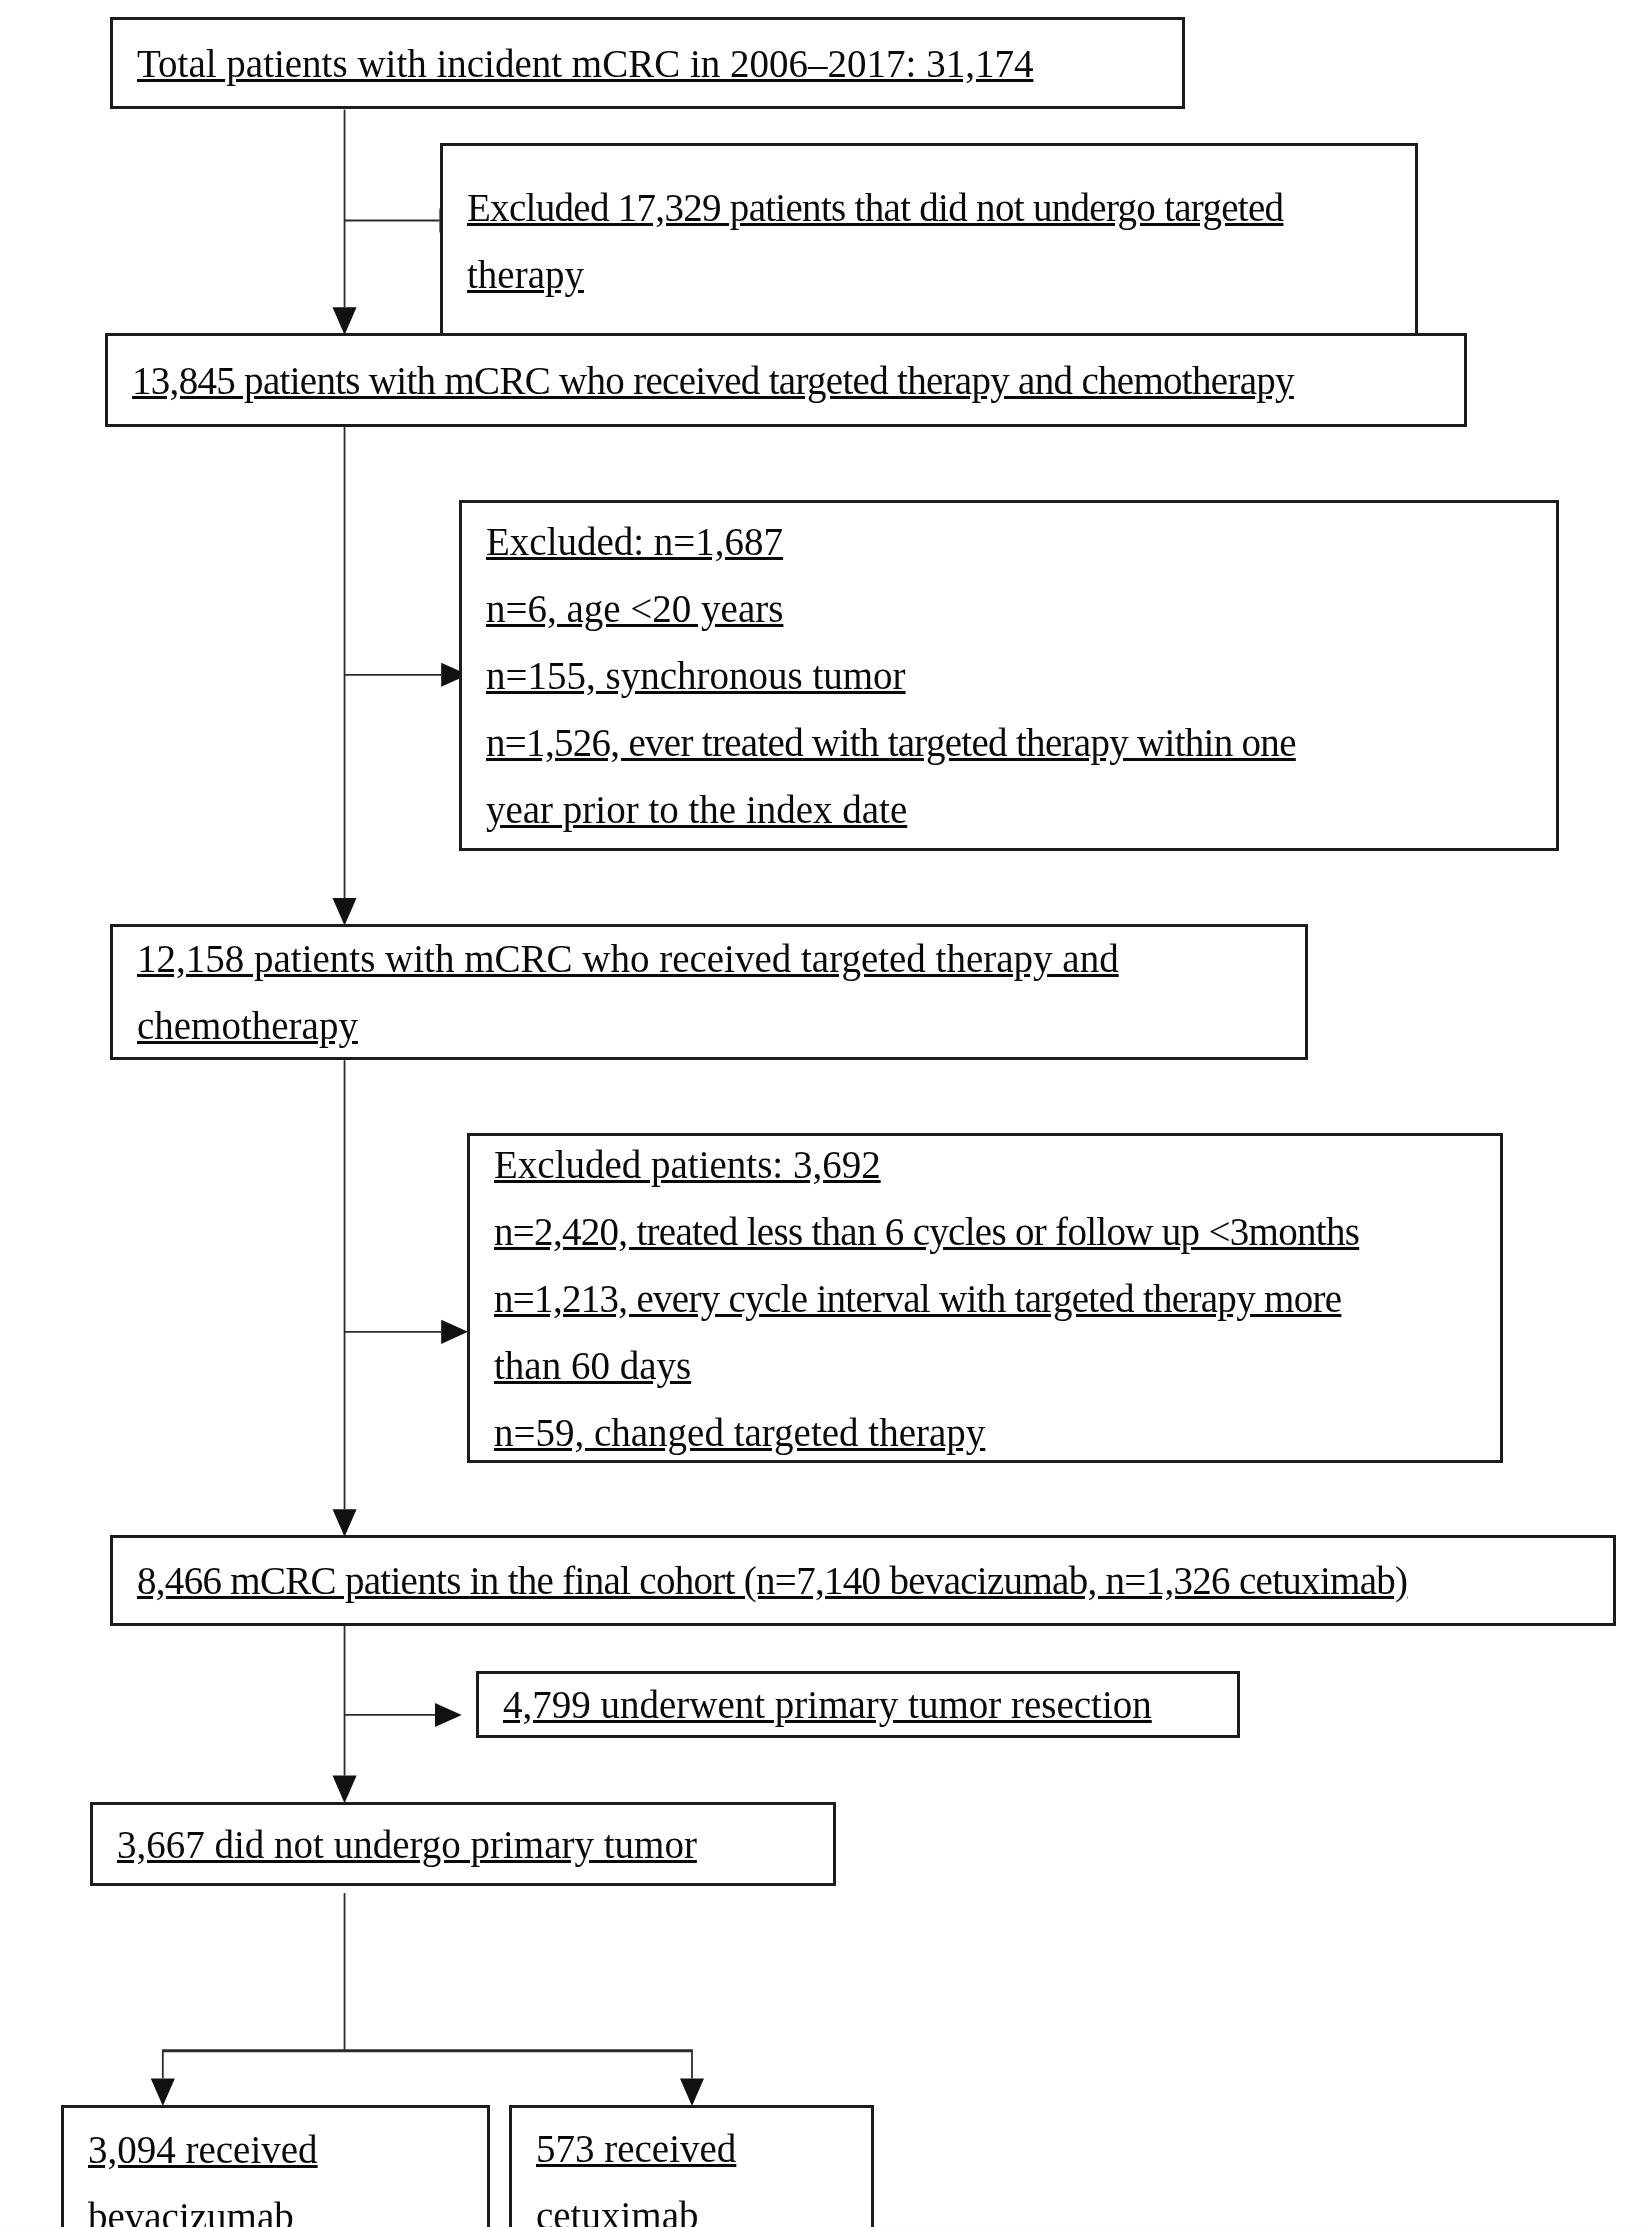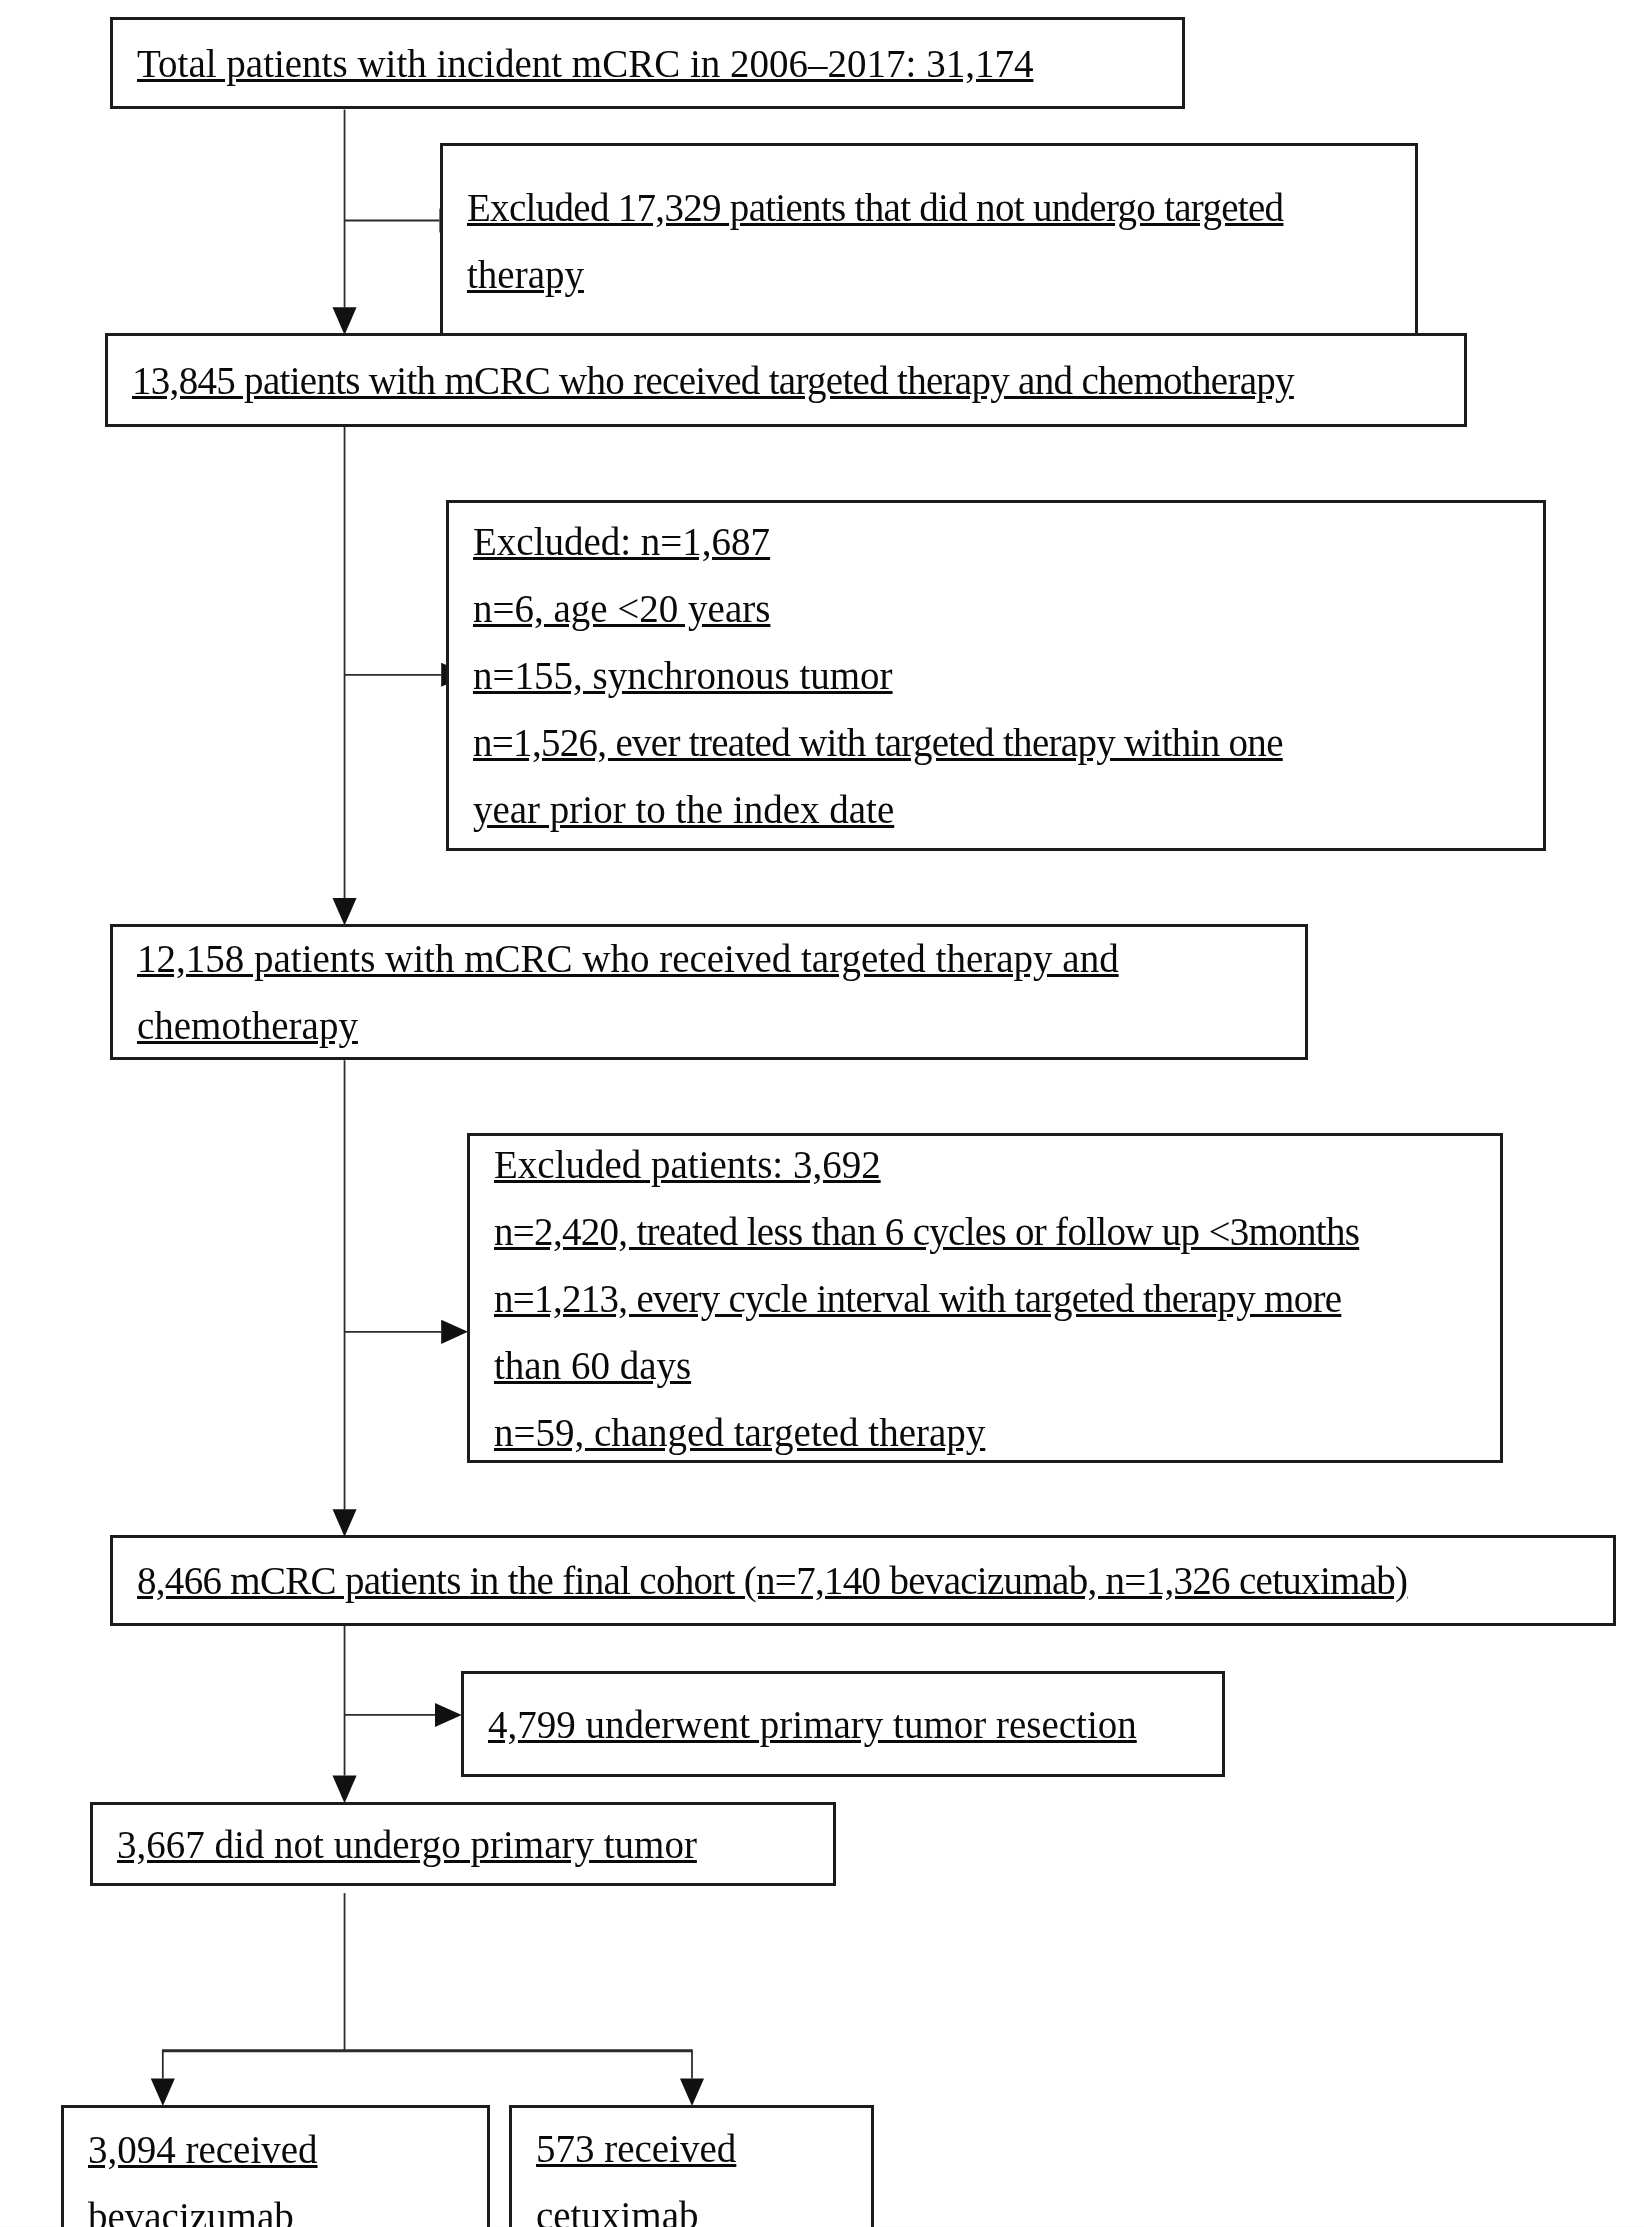--- a/index.html
+++ b/index.html
@@ -103,21 +103,21 @@
 
   <div class="box" style="left:440px;top:143px;width:978px;height:196px">
     <div class="line tight">Excluded 17,329 patients that did not undergo targeted</div>
     <div class="line">therapy</div>
   </div>
 
   <div class="box" style="left:105px;top:333px;width:1362px;height:94px">
     <div class="line tight">13,845 patients with mCRC who received targeted therapy and chemotherapy</div>
   </div>
 
-  <div class="box" style="left:446px;top:500px;width:1100px;height:351px">
+  <div class="box" style="left:459px;top:500px;width:1100px;height:351px">
     <div class="line">Excluded: n=1,687</div>
     <div class="line">n=6, age &lt;20 years</div>
     <div class="line">n=155, synchronous tumor</div>
     <div class="line tight">n=1,526, ever treated with targeted therapy within one</div>
     <div class="line">year prior to the index date</div>
   </div>
 
   <div class="box" style="left:110px;top:924px;width:1198px;height:136px">
     <div class="line">12,158 patients with mCRC who received targeted therapy and</div>
     <div class="line">chemotherapy</div>
@@ -128,21 +128,21 @@
     <div class="line tight">n=2,420, treated less than 6 cycles or follow up &lt;3months</div>
     <div class="line tight">n=1,213, every cycle interval with targeted therapy more</div>
     <div class="line">than 60 days</div>
     <div class="line">n=59, changed targeted therapy</div>
   </div>
 
   <div class="box" style="left:110px;top:1535px;width:1506px;height:91px">
     <div class="line tight">8,466 mCRC patients in the final cohort (n=7,140 bevacizumab, n=1,326 cetuximab)</div>
   </div>
 
-  <div class="box" style="left:461px;top:1671px;width:764px;height:106px">
+  <div class="box" style="left:476px;top:1671px;width:764px;height:67px">
     <div class="line">4,799 underwent primary tumor resection</div>
   </div>
 
   <div class="box" style="left:90px;top:1802px;width:746px;height:84px">
     <div class="line">3,667 did not undergo primary tumor</div>
   </div>
 
   <div class="box" style="left:61px;top:2105px;width:429px;height:155px">
     <div class="line">3,094 received</div>
     <div class="line">bevacizumab</div>

